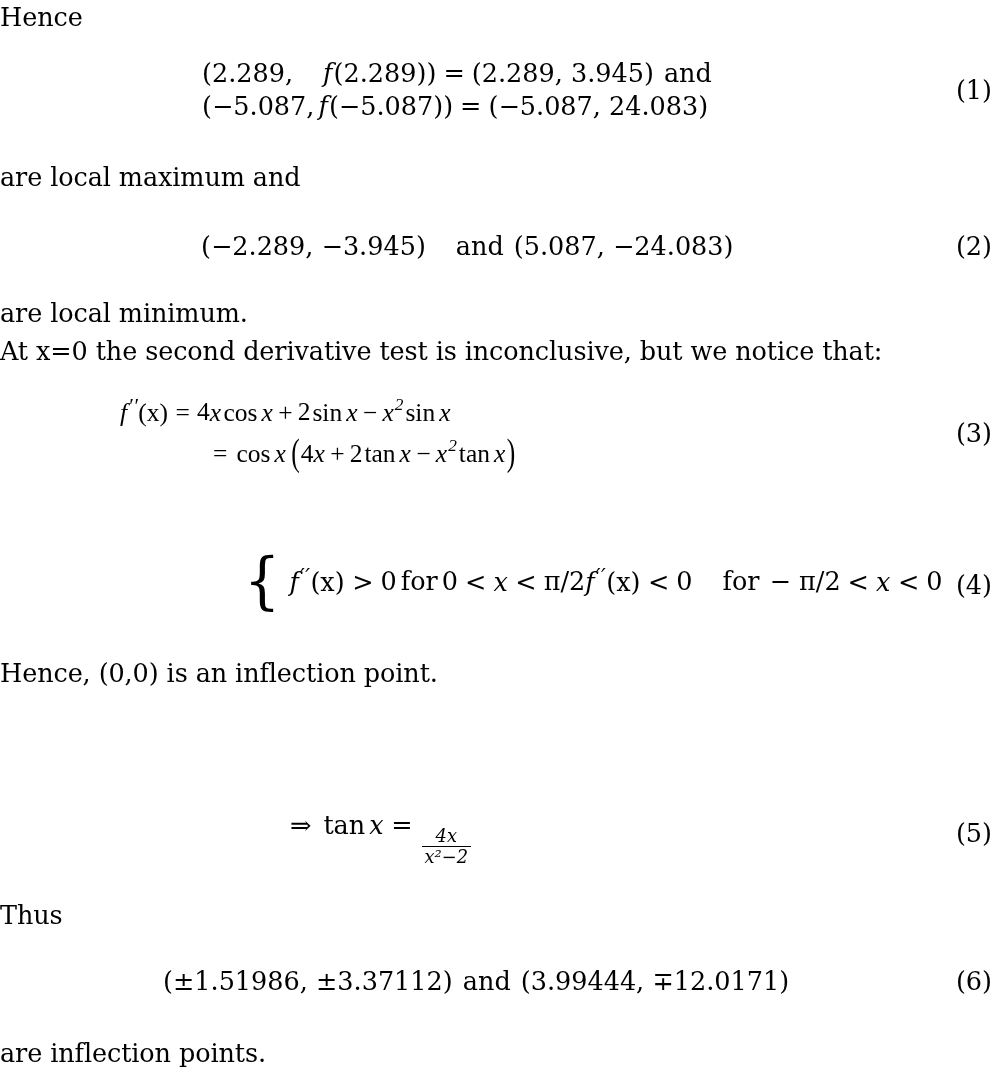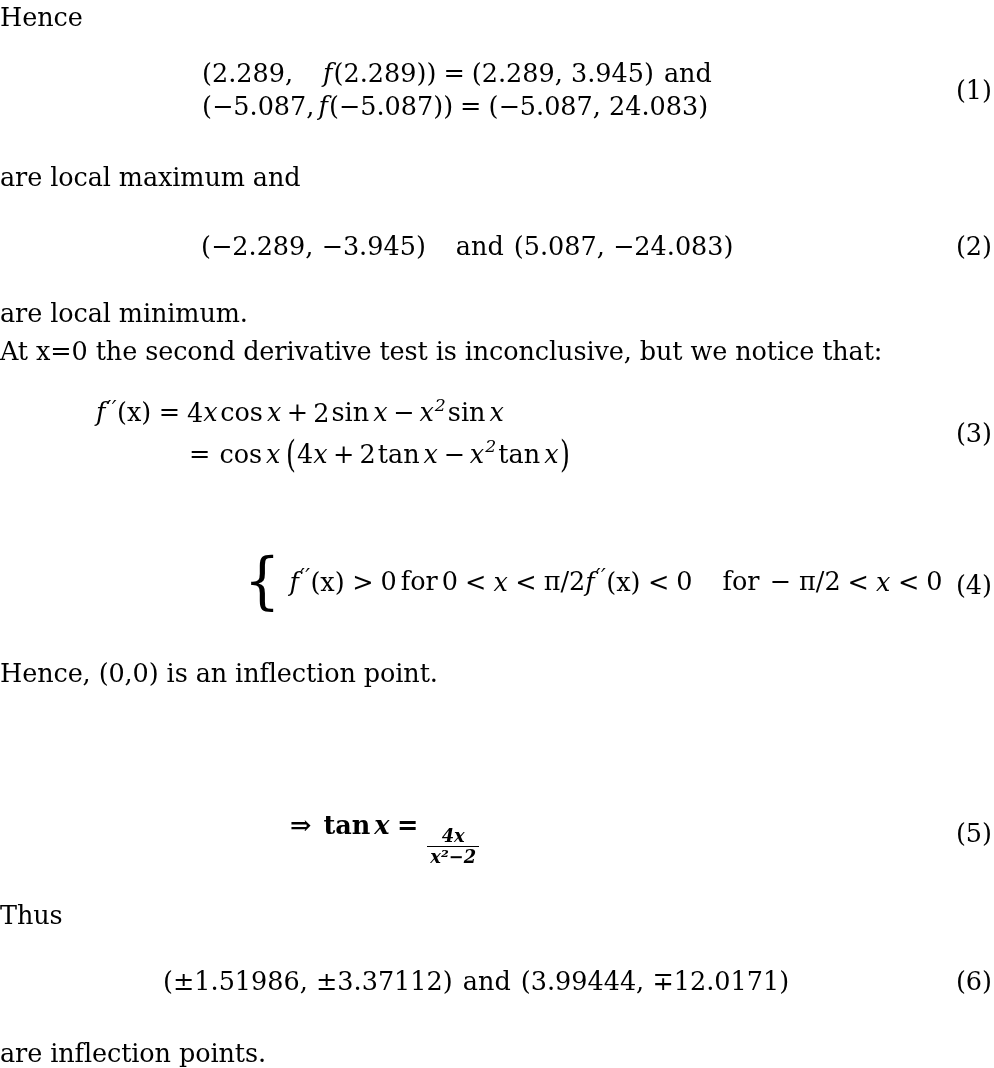--- a/index.html
+++ b/index.html
@@ -176,21 +176,21 @@
 
   <div class="para" style="top:298px;">
     <span>are local minimum.</span>
   </div>
 
   <div class="para" style="top:336px;">
     <span>At x=0 the second derivative test is inconclusive, but we notice that:</span>
   </div>
 
   <div class="eqrow" style="top:396px; height:72px;">
-    <div class="eqbody" style="margin-left:96px;">
+    <div class="eqbody" style="margin-left:120px;font-family:Liberation Serif, serif;">
       <div>
         <span class="mf">f</span><span class="prime">′′</span><span class="paren mi">(x)</span><span class="rel">=</span><span>4</span><span class="mi">x</span><span class="fn">cos</span><span class="thin"></span><span class="mi">x</span><span class="op">+</span><span>2</span><span class="fn">sin</span><span class="thin"></span><span class="mi">x</span><span class="op">−</span><span class="mi">x</span><sup class="pw">2</sup><span class="fn">sin</span><span class="thin"></span><span class="mi">x</span>
       </div>
       <div style="margin-left:86px; margin-top:6px;">
         <span class="rel">=</span><span class="fn">cos</span><span class="thin"></span><span class="mi">x</span><span class="thin"></span><span class="bigparen">(</span><span>4</span><span class="mi">x</span><span class="op">+</span><span>2</span><span class="fn">tan</span><span class="thin"></span><span class="mi">x</span><span class="op">−</span><span class="mi">x</span><sup class="pw">2</sup><span class="fn">tan</span><span class="thin"></span><span class="mi">x</span><span class="bigparen">)</span>
       </div>
     </div>
     <span class="eqnum" style="top:22px;">(3)</span>
   </div>
 
@@ -211,21 +211,21 @@
     <span class="eqnum" style="top:22px;">(4)</span>
   </div>
 
   <div class="para" style="top:658px;">
     <span>Hence, </span><span>(0,0)</span><span> is an inflection point.</span>
   </div>
 
 
   <div class="eqrow" style="top:796px; height:76px;">
     <div class="eqbody" style="margin-left:290px;">
-      <div style="margin-top:8px;font-weight:bold;">
+      <div style="margin-top:8px;">
         <span>⇒</span><span class="med"></span><span class="fn">tan</span><span class="thin"></span><span class="mi">x</span><span class="rel">=</span><span class="frac">
             <span class="num mi">4x</span>
             <span class="den mi">x²−2</span>
           </span>
       </div>
     </div>
     <span class="eqnum" style="top:22px;">(5)</span>
   </div>
 
   <div class="para" style="top:900px;">

